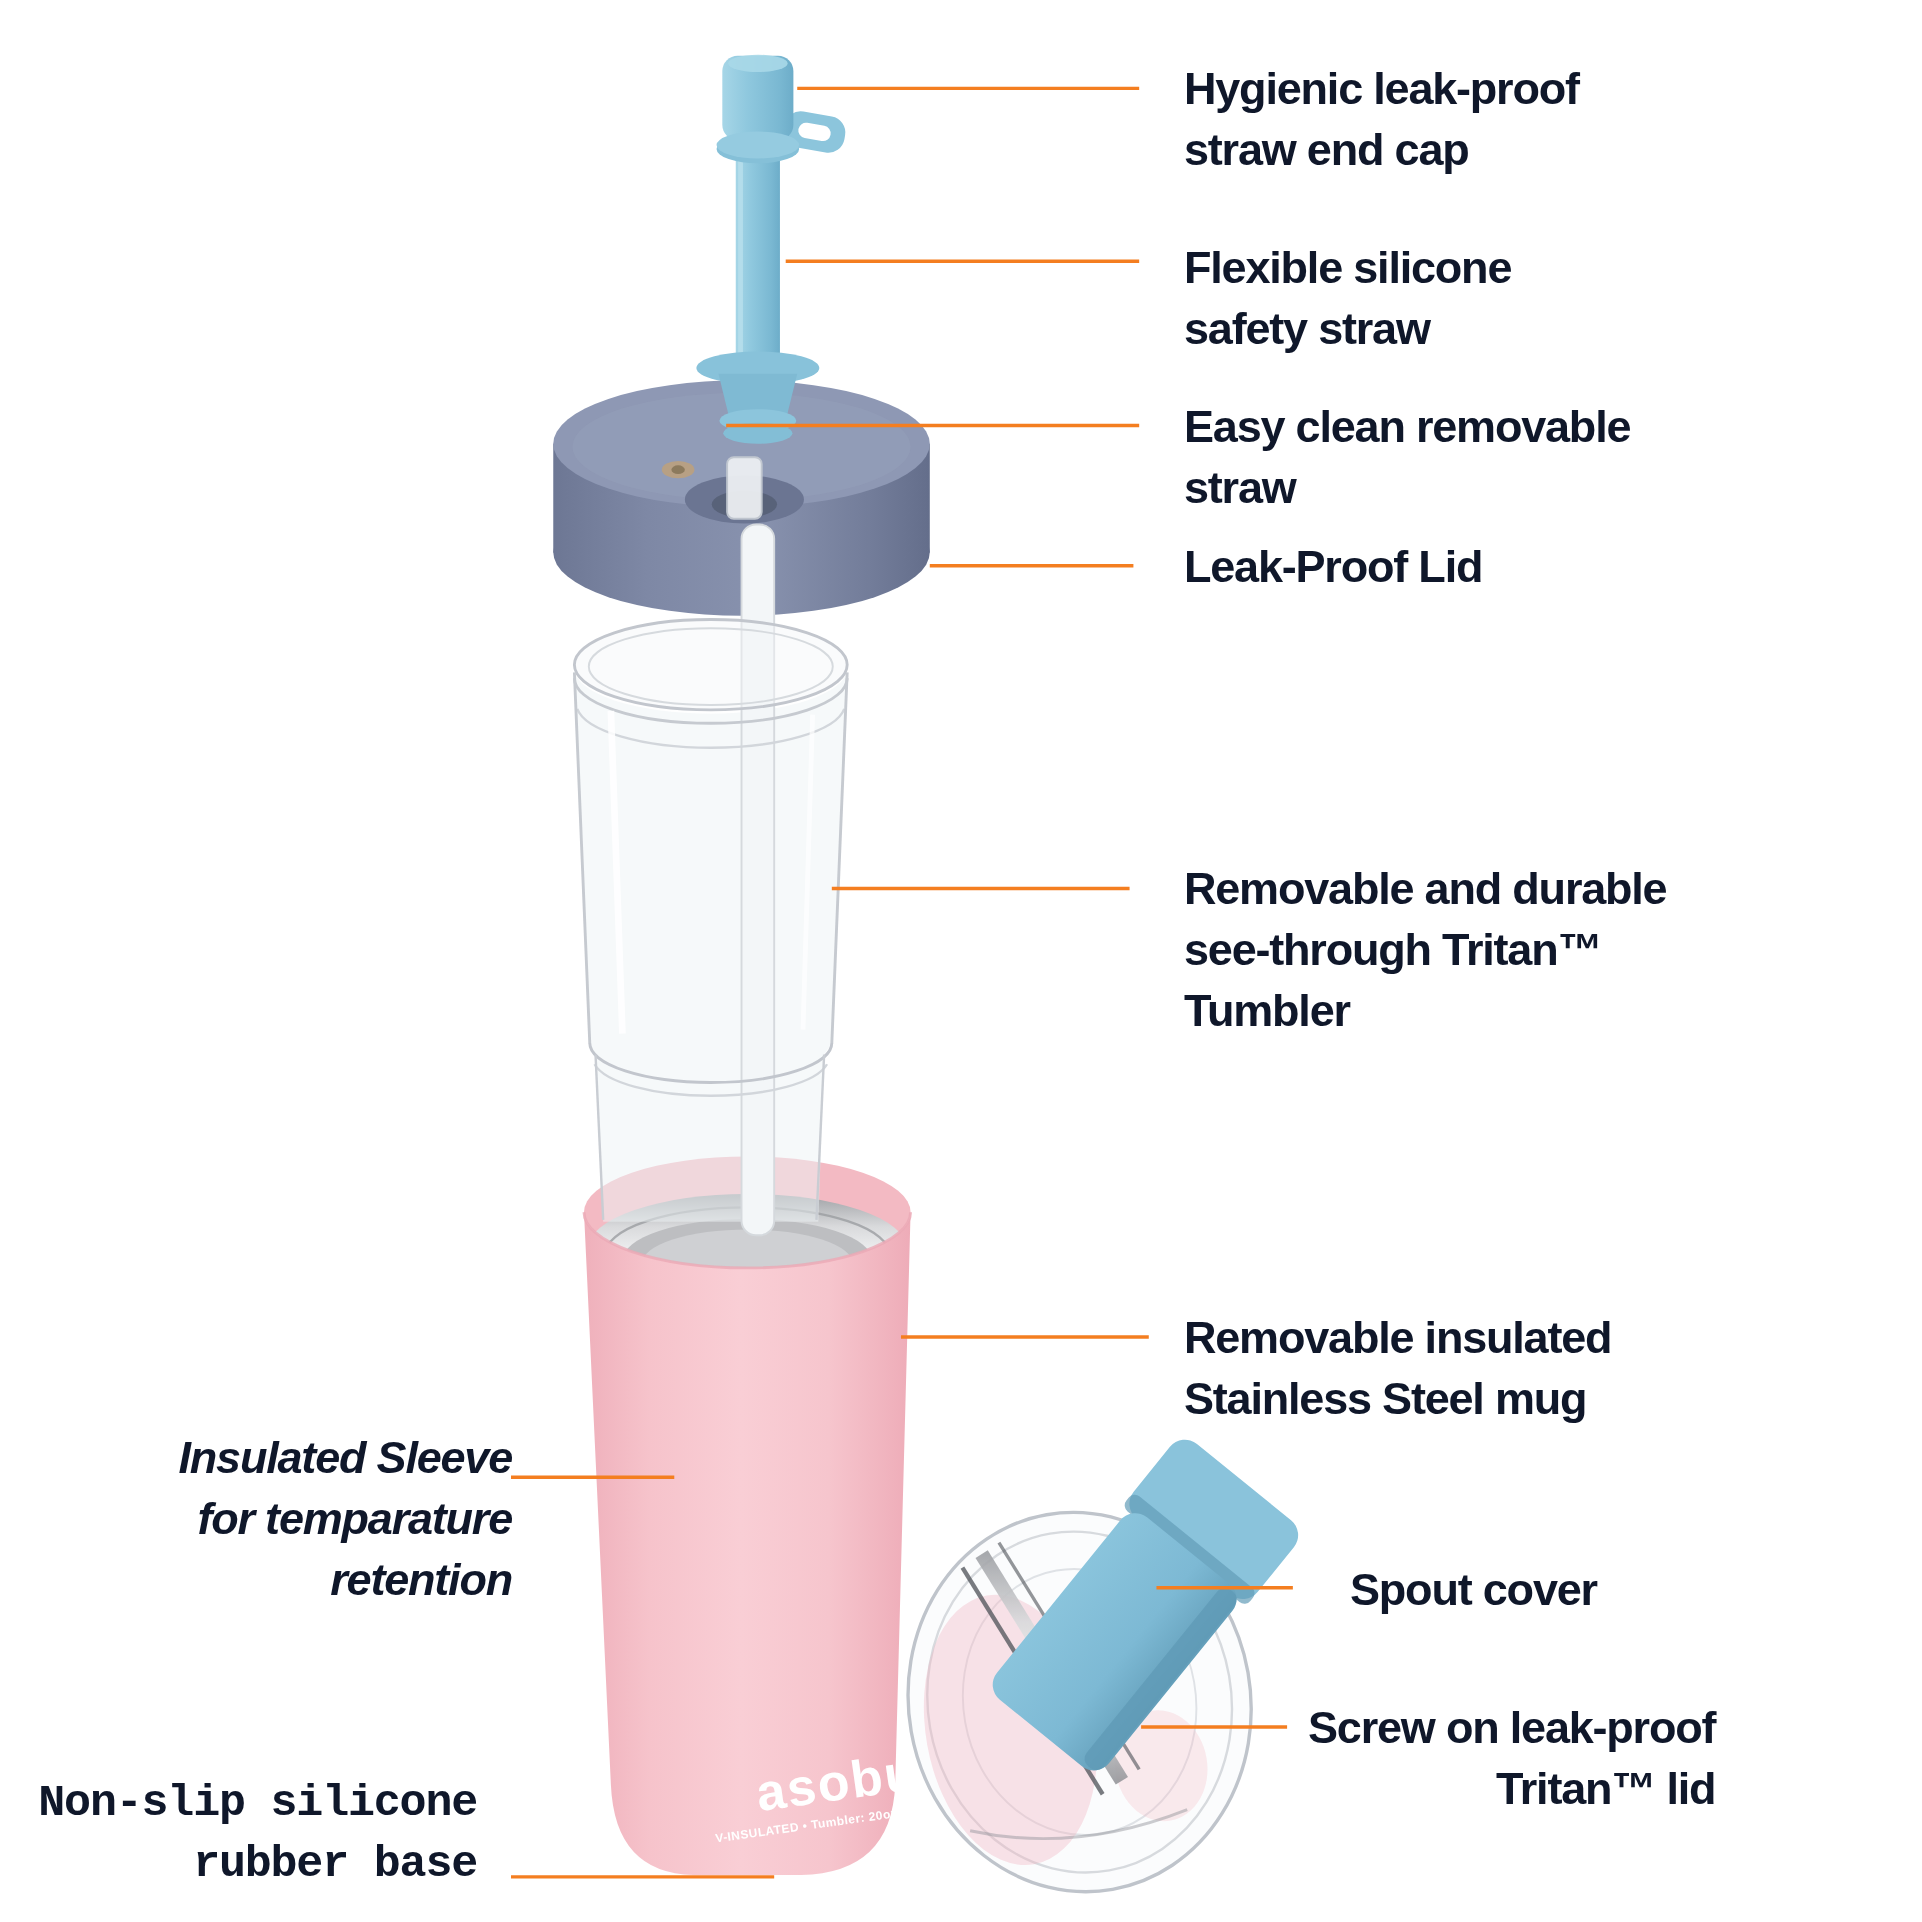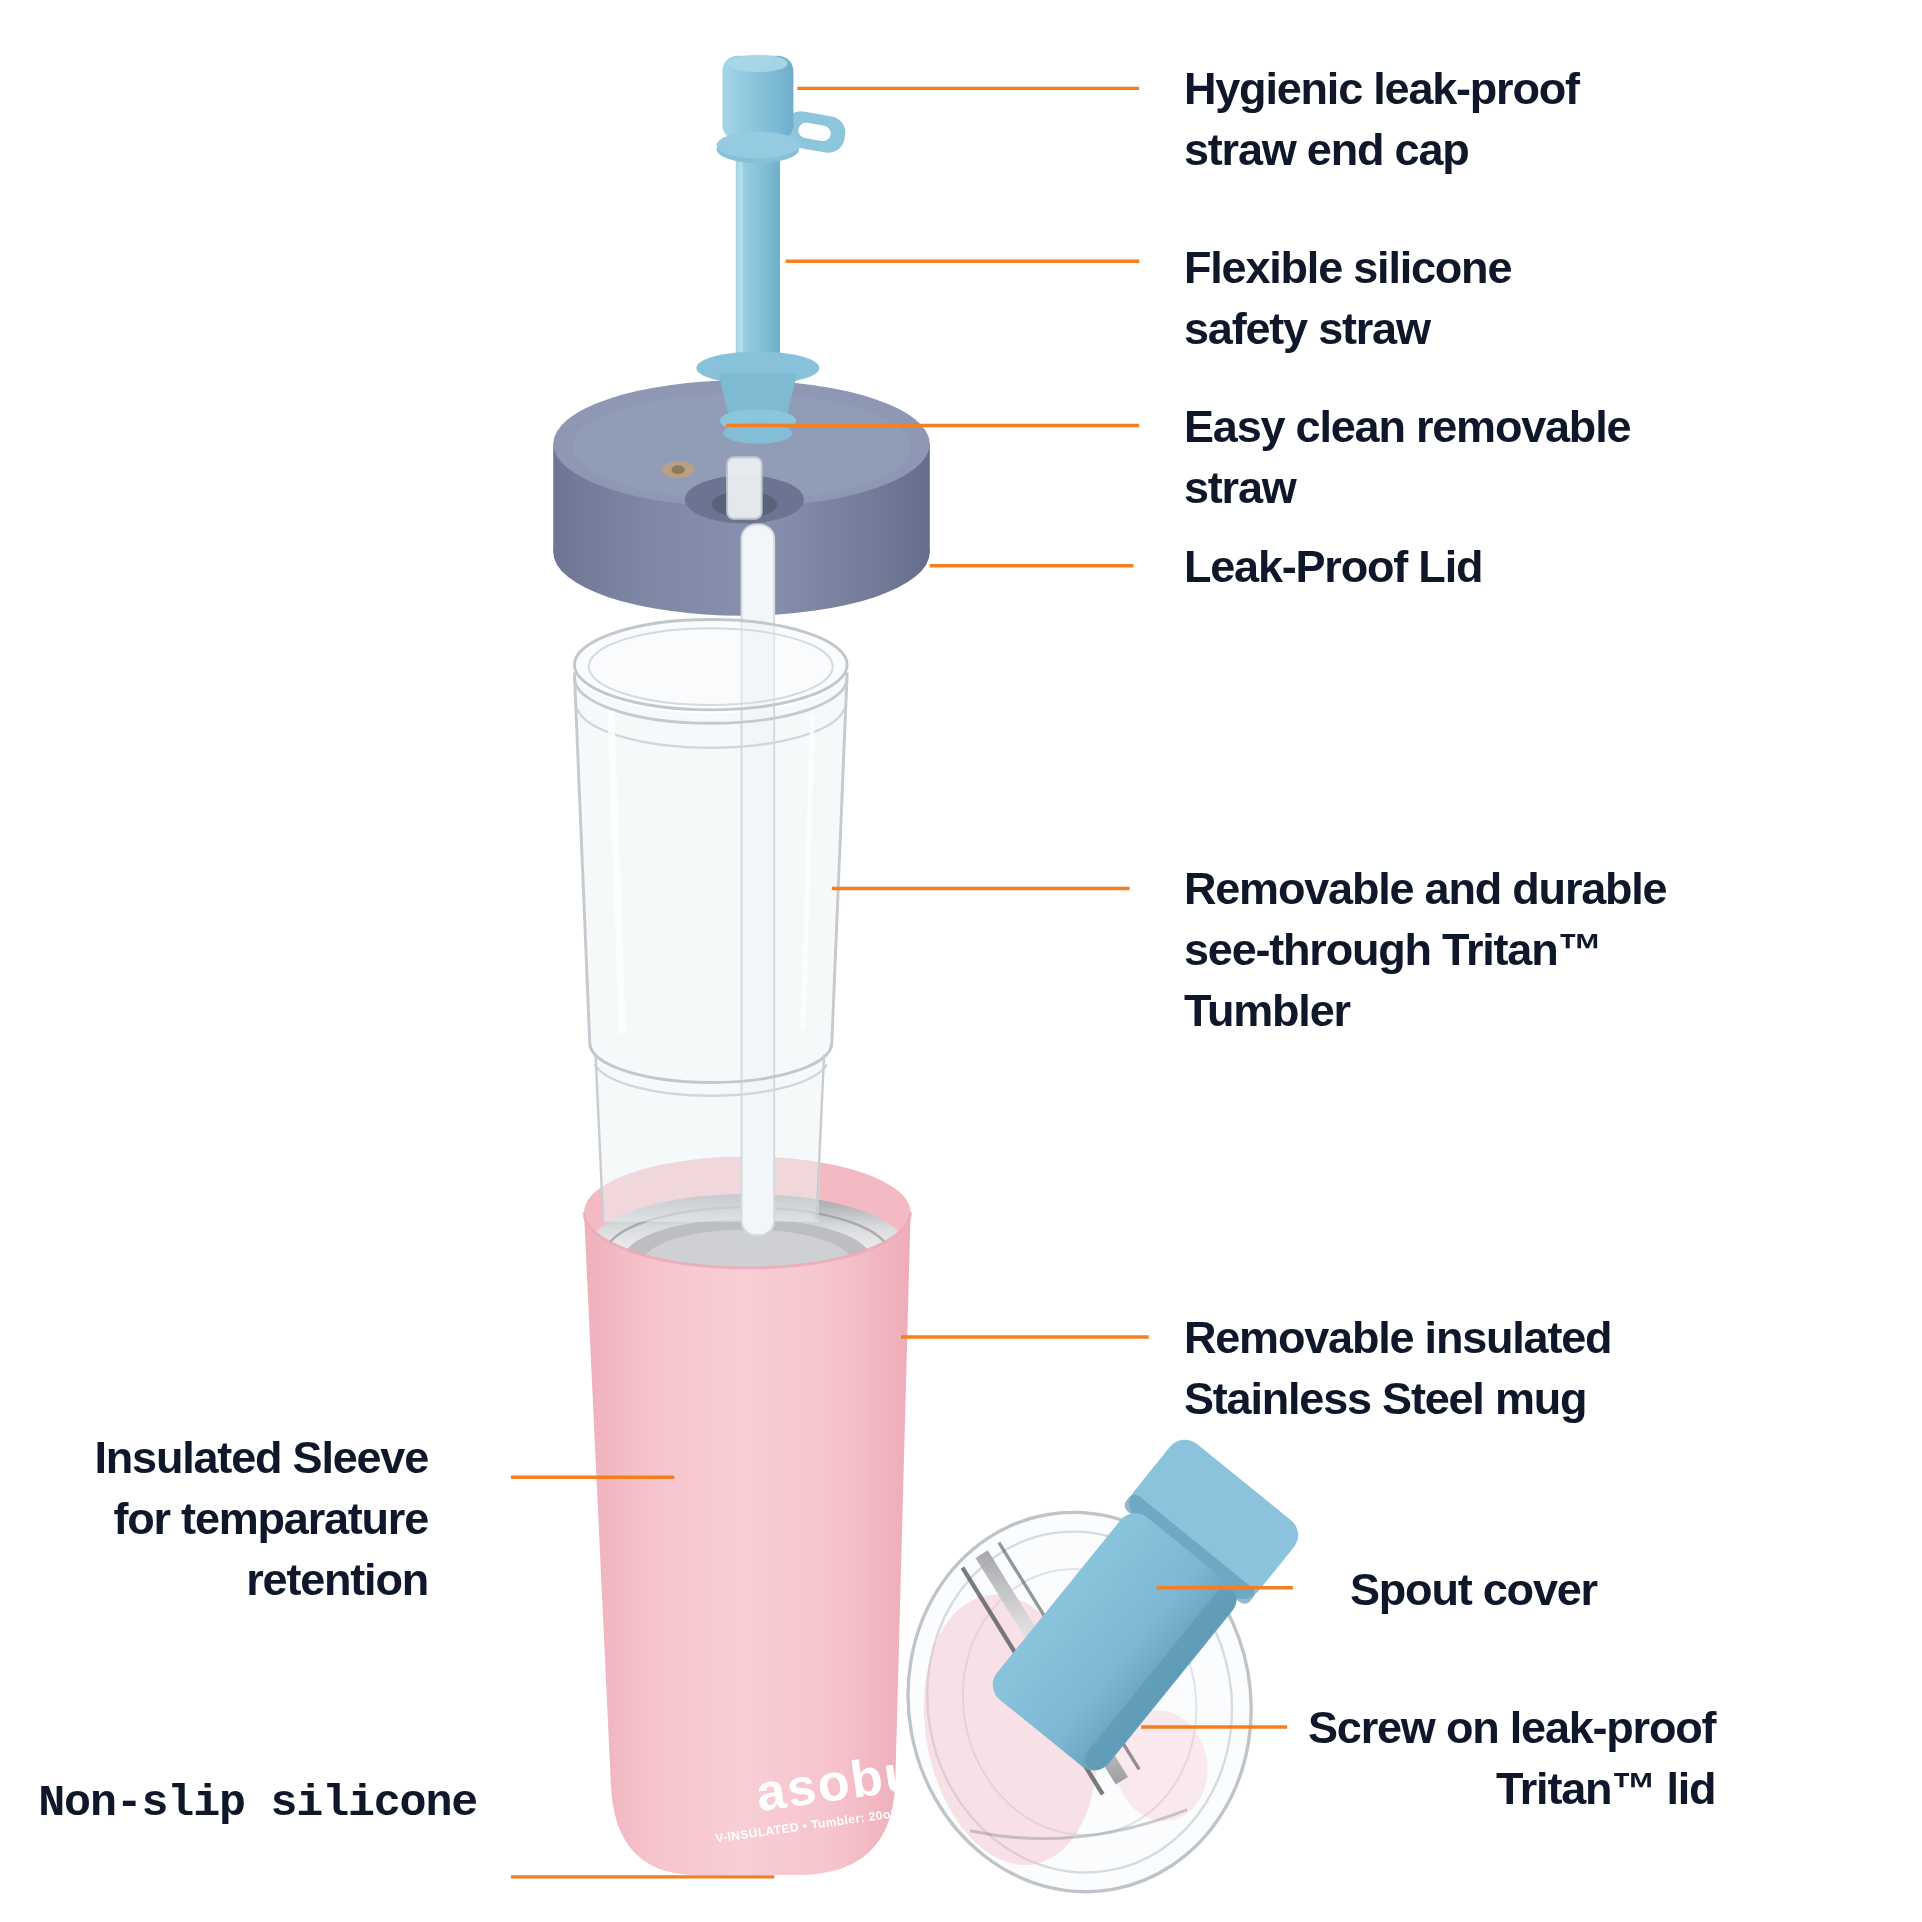--- a/index.html
+++ b/index.html
@@ -197,33 +197,34 @@
     <span class="ln">Removable and durable</span>
     <span class="ln">see-through Tritan™</span>
     <span class="ln">Tumbler</span>
   </div>
 
   <div class="label" style="left:1184px;top:1307px;">
     <span class="ln">Removable insulated</span>
     <span class="ln">Stainless Steel mug</span>
   </div>
 
-  <div class="label r" style="right:1494px;top:1427px;">
+  <div class="label r" style="right:1410px;top:1427px;font-style:italic;">
     <span class="ln">Insulated Sleeve</span>
     <span class="ln">for temparature</span>
     <span class="ln">retention</span>
   </div>
 
   <div class="label" style="left:1308px;top:1559px;margin-left:42px;">
     <span class="ln">Spout cover</span>
   </div>
 
   <div class="label" style="left:1308px;top:1697px;text-align:right;">
     <span class="ln">Screw on leak-proof</span>
     <span class="ln">Tritan™ lid</span>
   </div>
 
   <div class="label r" style="right:1445px;top:1773px;font-family:Liberation Mono, monospace;">
     <span class="ln">Non-slip silicone</span>
+    <span class="ln">rubber base</span>
   </div>
 
 </div>
 
 
 </body></html>

